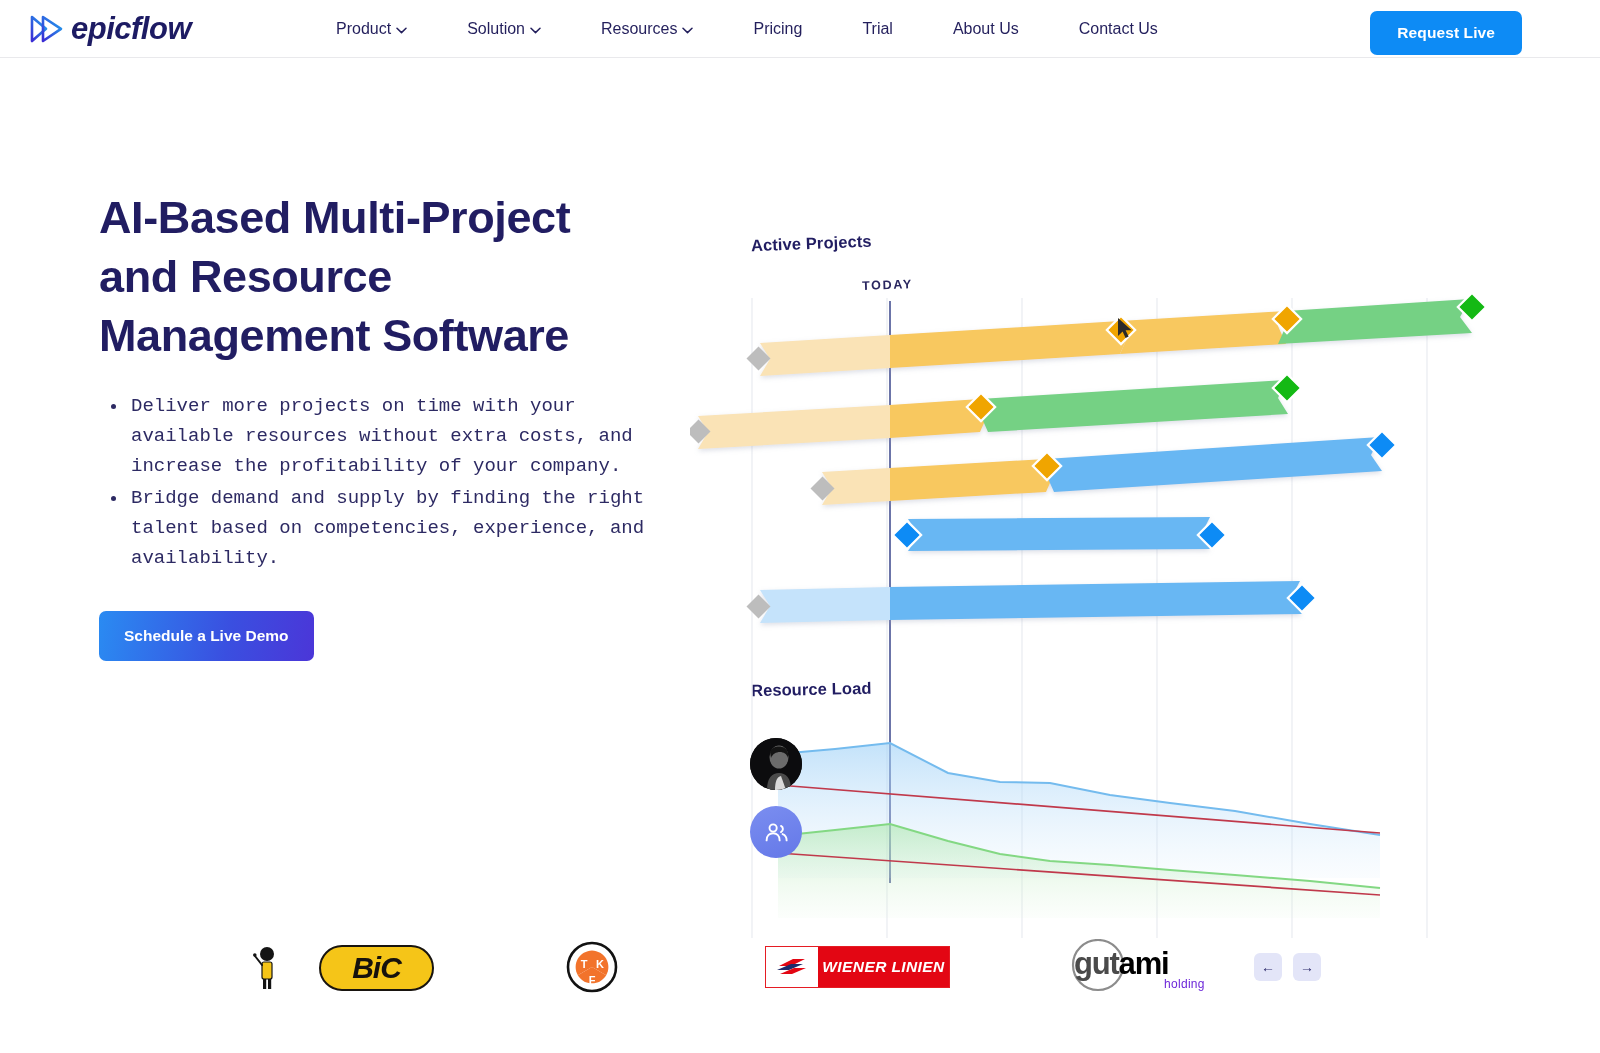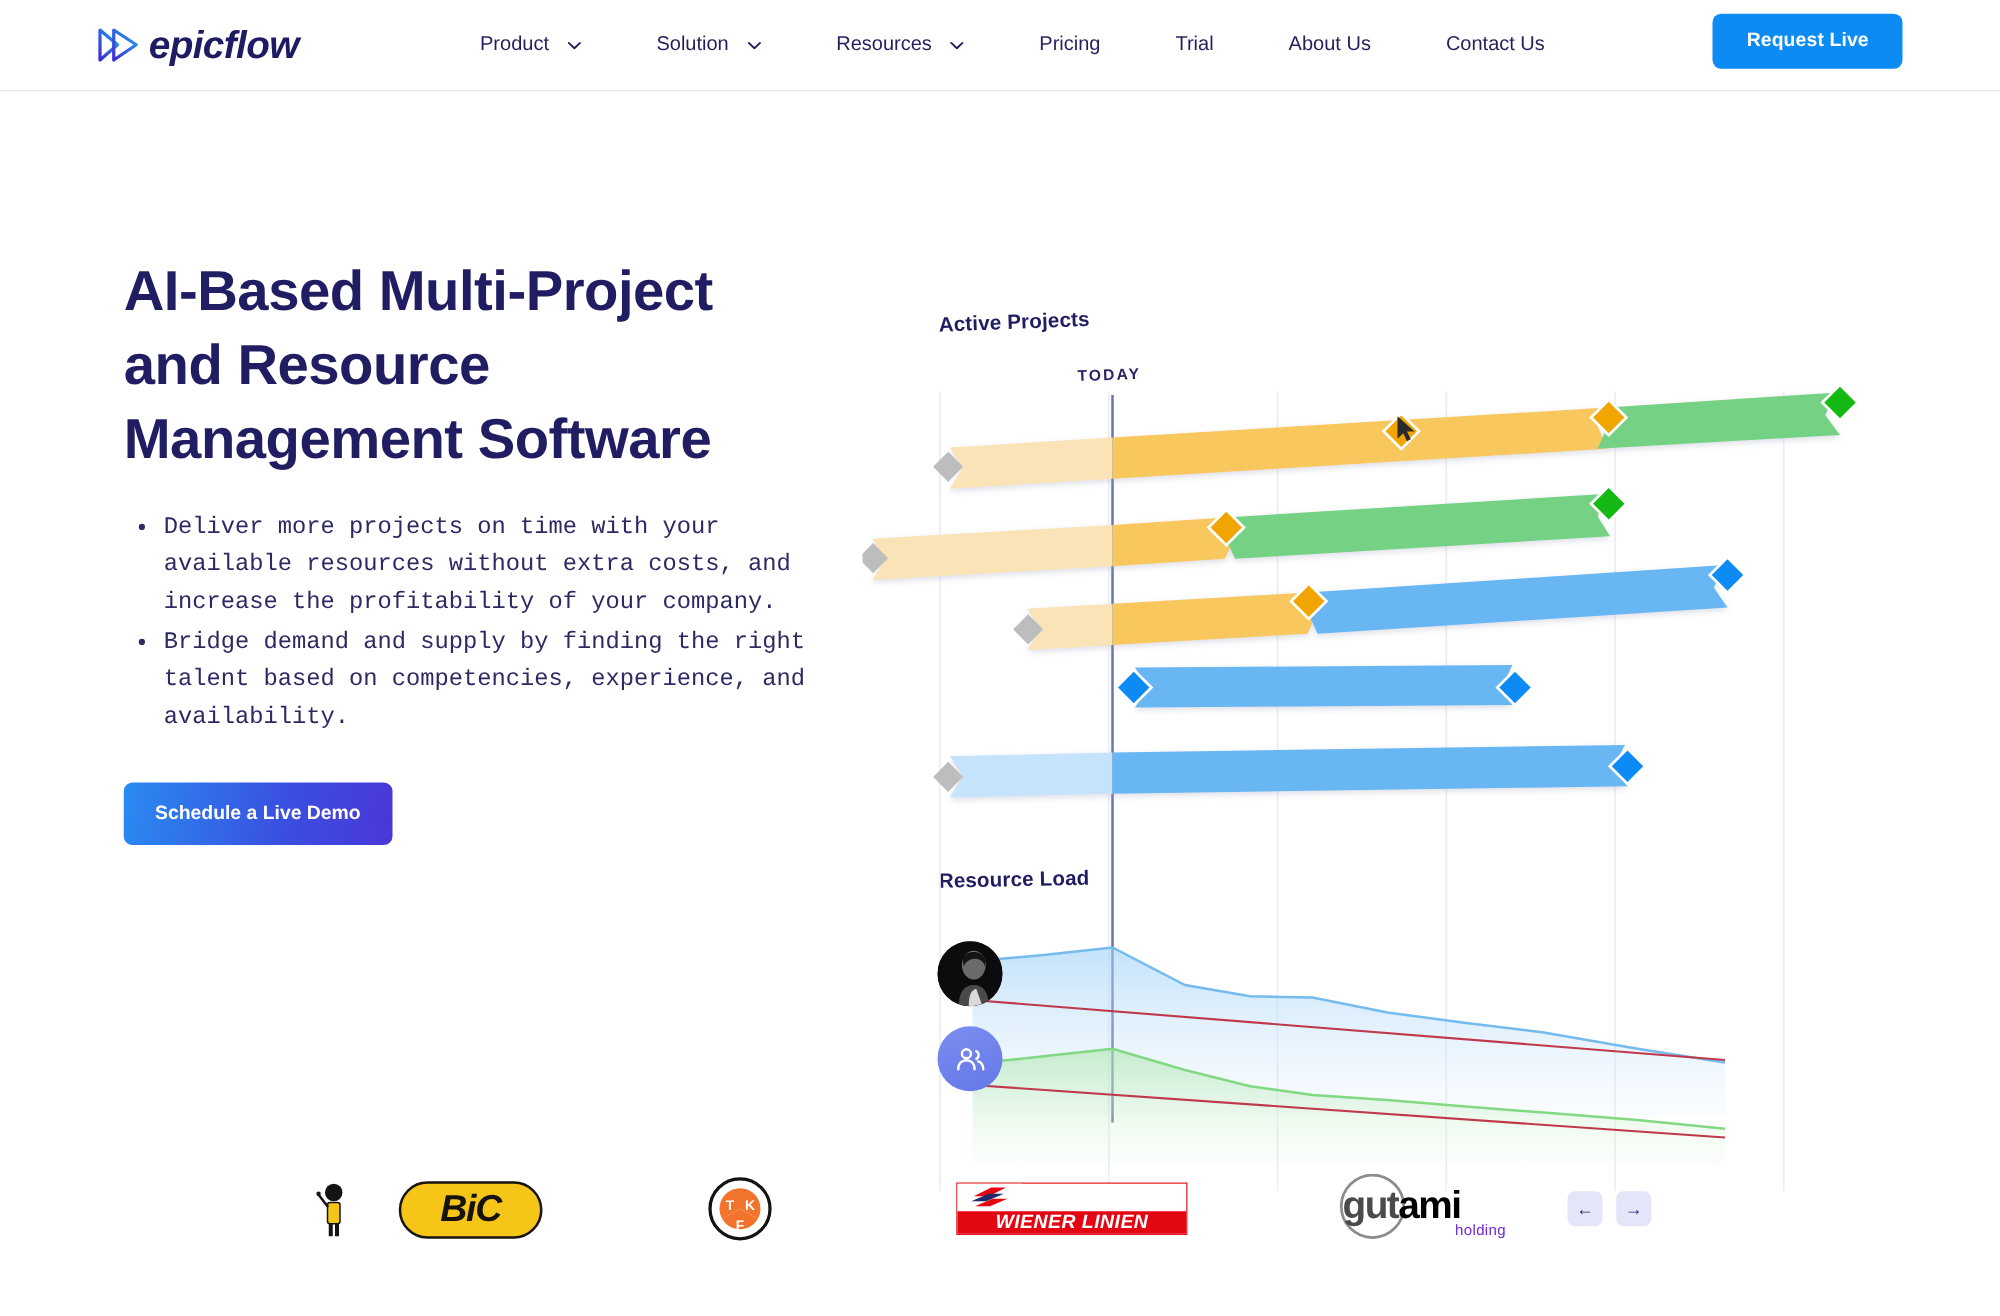--- a/index.html
+++ b/index.html
@@ -7,47 +7,46 @@
     width: 1600px; height: 1053px;
     background: #ffffff;
     font-family: "Liberation Sans", sans-serif;
     overflow: hidden;
   }
   .page { position: relative; width: 1600px; height: 1053px; background:#fff; }
 
   
   .header {
     position: relative;
-    height: 73px;
+    height: 58px;
     background: #ffffff;
     border-bottom: 1px solid #e9e9ec;
     display: flex;
     align-items: center;
-    padding-left: 48px;
   }
   .logo-wrap {
     display: flex; align-items: center; gap: 7px;
     margin-left: 30px;
   }
   .logo-mark { width: 34px; height: 30px; display:block; }
   .logo-text {
     font-size: 31px;
     font-weight: 700;
     font-style: italic;
     letter-spacing: -0.5px;
     color: #1d1b63;
     font-family: "Liberation Sans", sans-serif;
   }
   .nav {
     display: flex; align-items: center;
     margin-left: 115px;
     gap: 0px;
   }
   .nav-item {
-    display: flex; align-items: center; gap: 15px;
+    display: flex; align-items: center; gap: 5px;
     font-size: 16px;
     color: #231f5c;
     padding: 0 30px;
     cursor: pointer;
     white-space: nowrap;
   }
   .chev {
     width: 11px; height: 7px; display:inline-block;
   }
   .cta-demo {
@@ -194,21 +193,20 @@
   }
   .bic-boy { width: 28px; height: 46px; margin-right: 3px; }
   
   .tkf { width: 52px; height: 52px; }
   
   .wl-box {
     display: flex; align-items: stretch;
     border: 1.5px solid #e51c23;
     height: 42px; width: 185px;
     background: #fff;
-    flex-direction: column;
   }
   .wl-icon-cell {
     width: 52px; display:flex; align-items:center; justify-content:center;
     background: #fff;
   }
   .wl-red {
     flex: 1; background: #e30613;
     display: flex; align-items: center; justify-content: center;
   }
   .wl-text {

